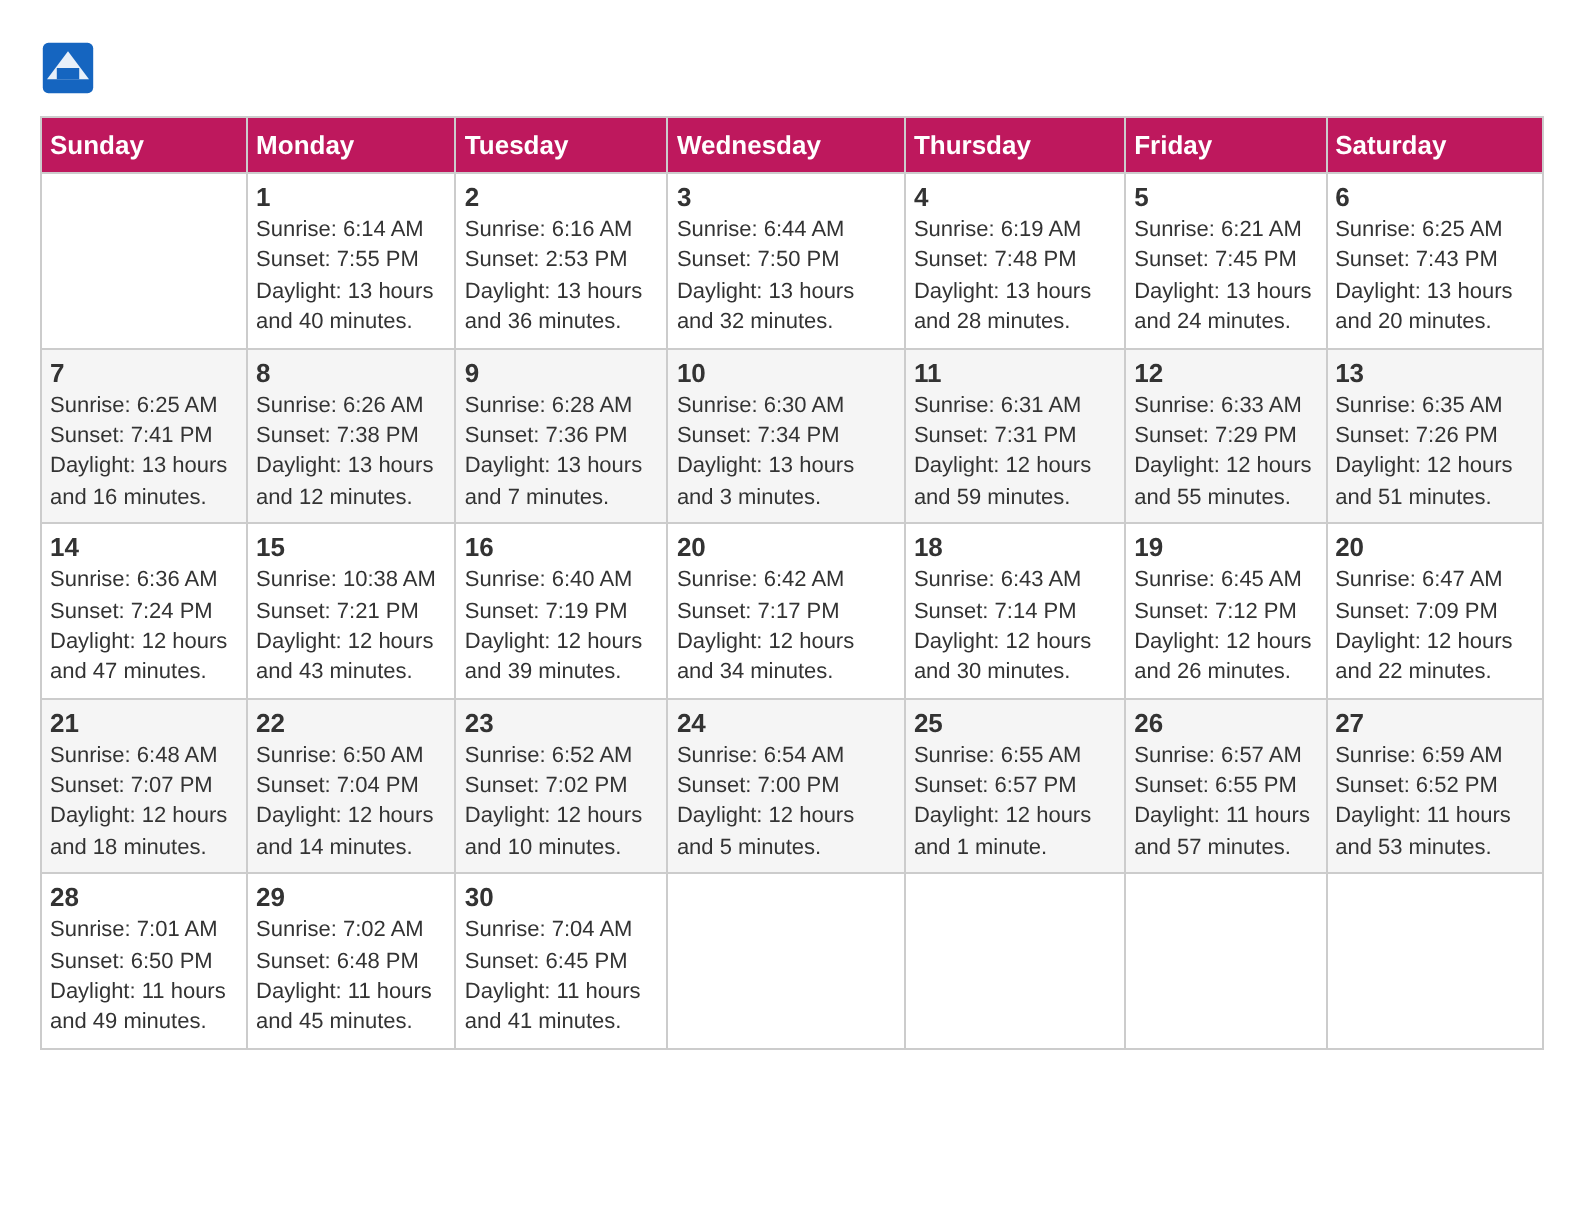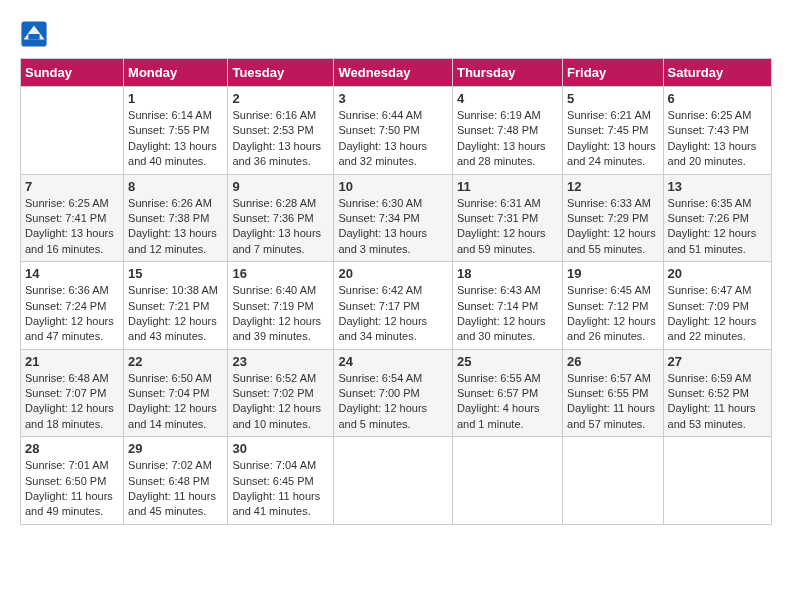--- a/index.html
+++ b/index.html
@@ -269,21 +269,21 @@
         <td>
           <span class="day-num">24</span>
           <span class="cell-line">Sunrise: 6:54 AM</span>
           <span class="cell-line">Sunset: 7:00 PM</span>
           <span class="cell-line">Daylight: 12 hours and 5 minutes.</span>
         </td>
         <td>
           <span class="day-num">25</span>
           <span class="cell-line">Sunrise: 6:55 AM</span>
           <span class="cell-line">Sunset: 6:57 PM</span>
-          <span class="cell-line">Daylight: 4 hours and 1 minute.</span>
+          <span class="cell-line">Daylight: 12 hours and 1 minute.</span>
         </td>
         <td>
           <span class="day-num">26</span>
           <span class="cell-line">Sunrise: 6:57 AM</span>
           <span class="cell-line">Sunset: 6:55 PM</span>
           <span class="cell-line">Daylight: 11 hours and 57 minutes.</span>
         </td>
         <td>
           <span class="day-num">27</span>
           <span class="cell-line">Sunrise: 6:59 AM</span>

